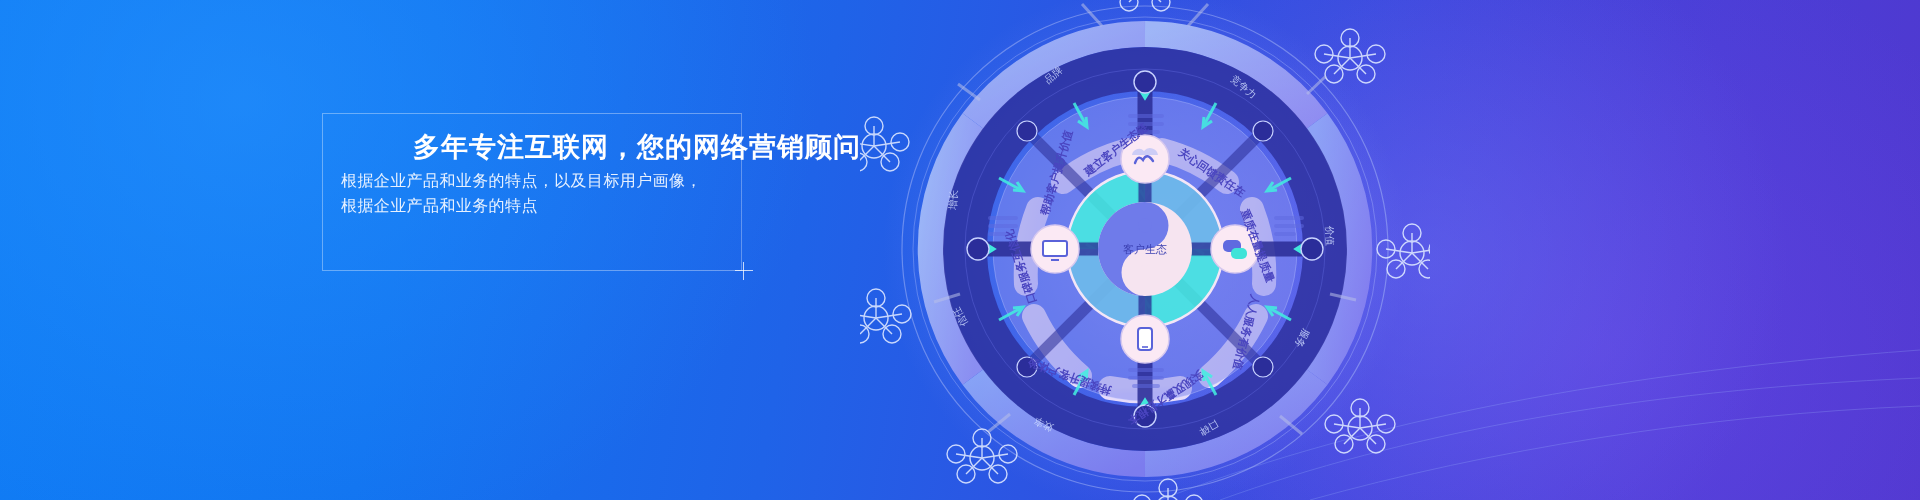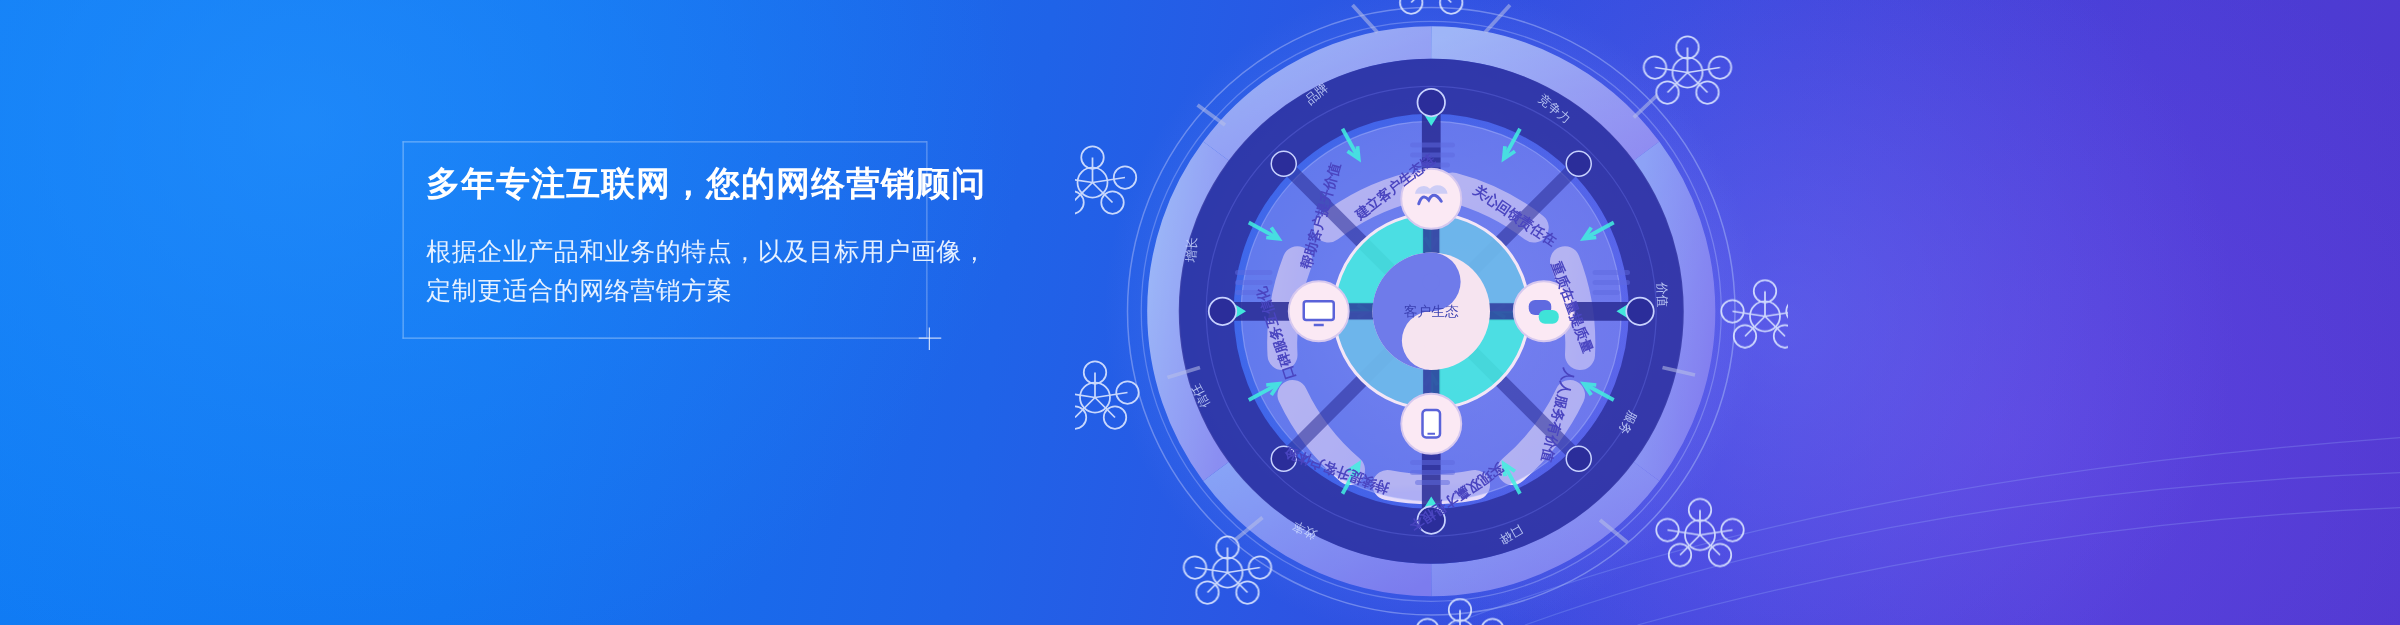--- a/index.html
+++ b/index.html
@@ -72,24 +72,25 @@
     top: 18px;
     width: 520px;
   }
   .headline {
     font-size: 27px;
     font-weight: bold;
     color: #ffffff;
     letter-spacing: 1px;
     line-height: 1.15;
     white-space: nowrap;
+    text-align: right;
   }
   .subtitle {
-    margin-top: 24px;
-    font-size: 20px;
+    margin-top: 6px;
+    font-size: 16px;
     color: #e7f1ff;
     line-height: 1.55;
     letter-spacing: 0.4px;
     white-space: nowrap;
   }
   .tagline {
     margin-top: 16px;
     font-size: 23px;
     font-weight: bold;
     color: #ffffff;
@@ -136,21 +137,21 @@
     <path d="M 0 300 C 180 230 420 175 760 150" fill="none" stroke="#a9c7ff" stroke-width="1"></path>
     <path d="M 60 300 C 240 235 470 190 760 178" fill="none" stroke="#a9c7ff" stroke-width="1"></path>
     <path d="M 150 300 C 330 250 540 215 760 206" fill="none" stroke="#a9c7ff" stroke-width="1"></path>
   </svg>
 
   <div class="text-block">
     <div class="text-inner">
       <div class="headline">多年专注互联网，您的网络营销顾问</div>
       <div class="subtitle">
         <div>根据企业产品和业务的特点，以及目标用户画像，</div>
-        <div>定制更适合的网络营销方案</div>
+        <div>根据企业产品和业务的特点</div>
       </div>
     </div>
   </div>
   <div class="corner-tick"></div>
 
   <div class="wheel-wrap">
     <svg class="wheel-svg" viewBox="0 0 570 570">
       <defs>
         <radialGradient id="hubGlow" cx="50%" cy="50%" r="50%">
           <stop offset="0%" stop-color="#8f9cff" stop-opacity="0.55"></stop>

